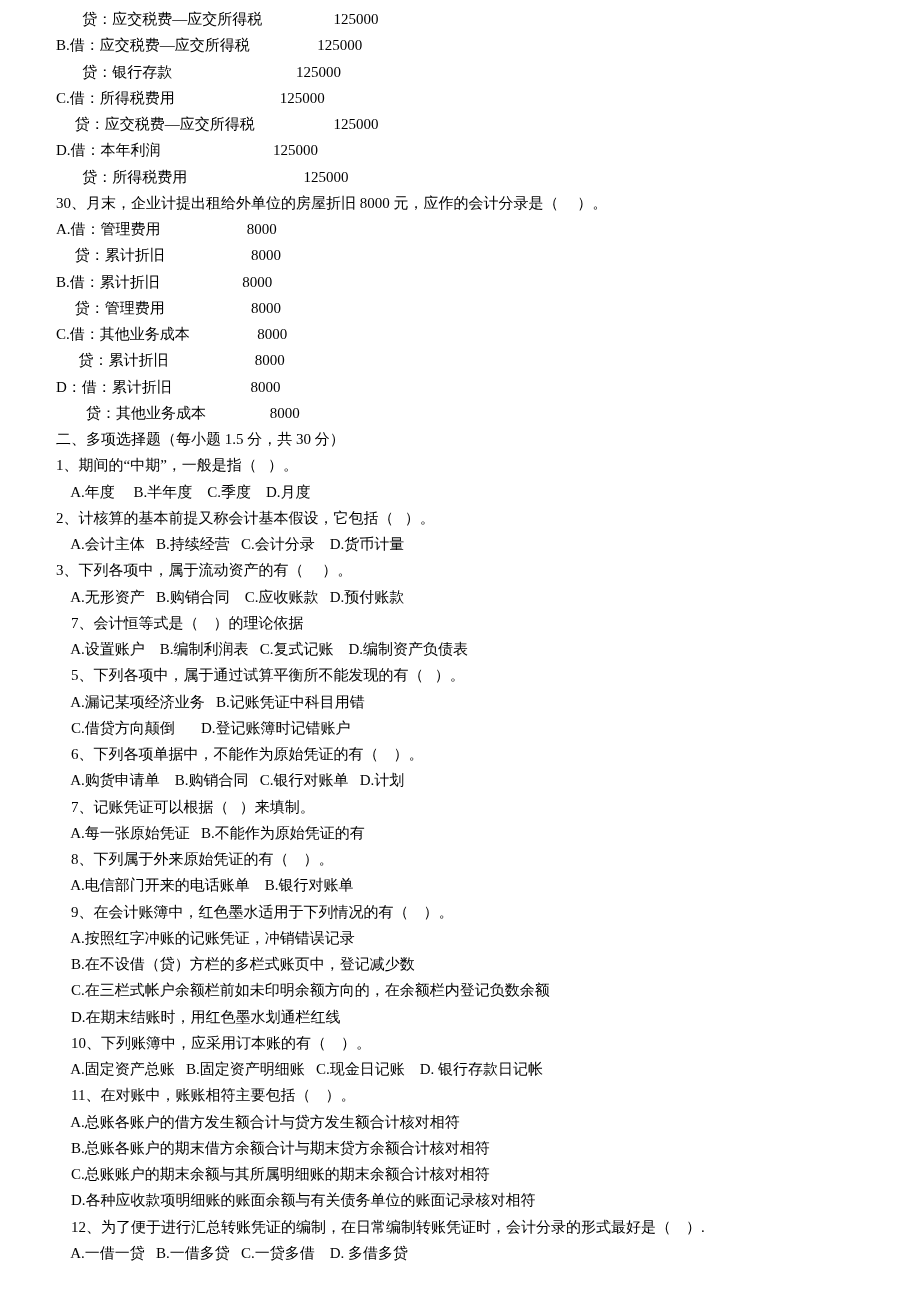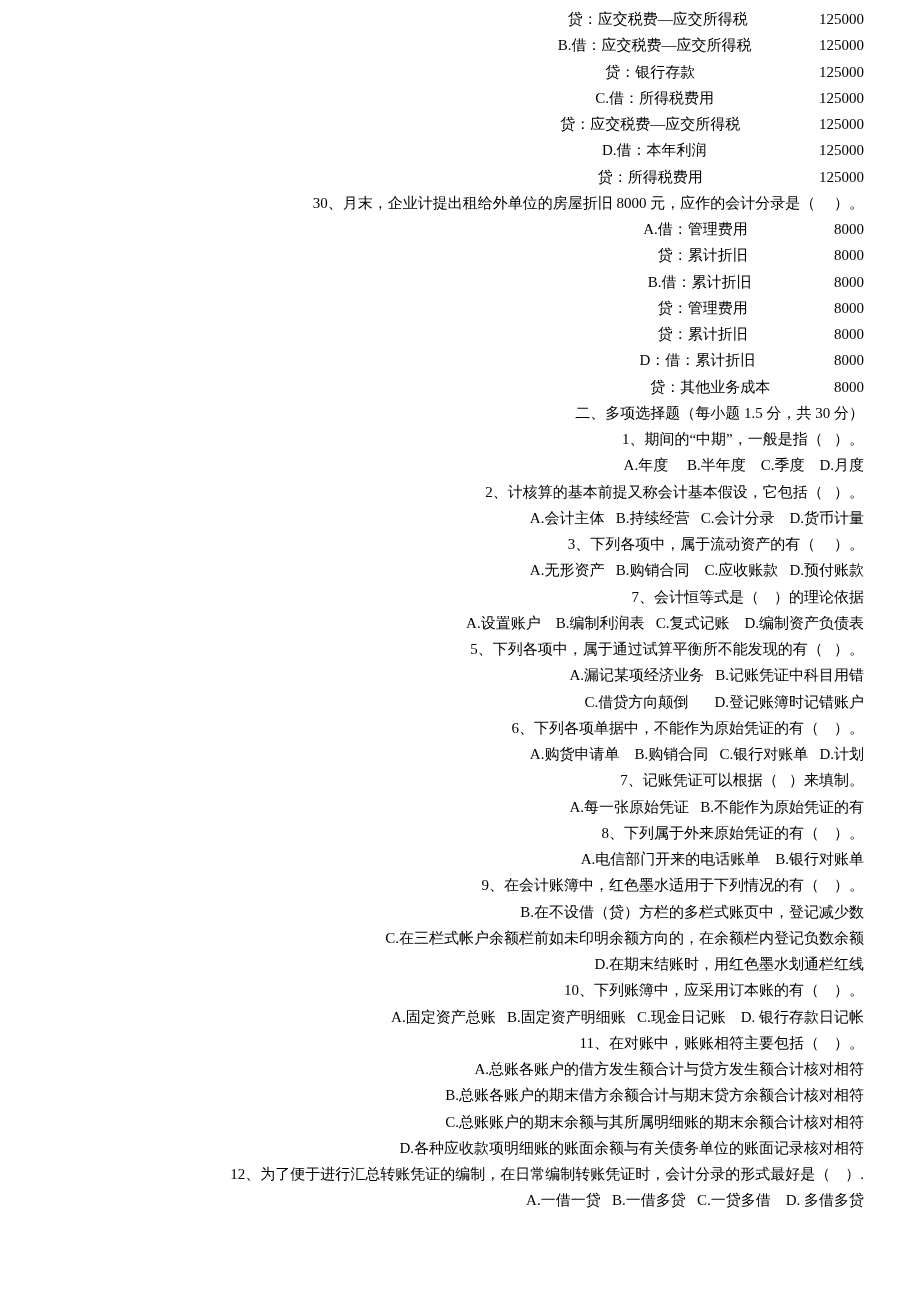--- a/index.html
+++ b/index.html
@@ -6,38 +6,39 @@
     font-family: "SimSun", "宋体", serif;
     font-size: 15px;
     line-height: 1.75;
     color: #000;
     background: #fff;
     width: 920px;
     margin: 0;
     padding: 6px 56px;
     box-sizing: border-box;
   }
-  .line { white-space: pre; text-align: right; }
+  .line { white-space: pre; }
 </style>
 </head>
 <body>
 
 <div id="content">
     <div class="line">       贷：应交税费—应交所得税                   125000</div>
     <div class="line">B.借：应交税费—应交所得税                  125000</div>
     <div class="line">       贷：银行存款                                 125000</div>
     <div class="line">C.借：所得税费用                            125000</div>
     <div class="line">     贷：应交税费—应交所得税                     125000</div>
     <div class="line">D.借：本年利润                              125000</div>
     <div class="line">       贷：所得税费用                               125000</div>
     <div class="line">30、月末，企业计提出租给外单位的房屋折旧 8000 元，应作的会计分录是（     ）。</div>
     <div class="line">A.借：管理费用                       8000</div>
     <div class="line">     贷：累计折旧                       8000</div>
     <div class="line">B.借：累计折旧                      8000</div>
     <div class="line">     贷：管理费用                       8000</div>
+    <div class="line">C.借：其他业务成本                  8000</div>
     <div class="line">      贷：累计折旧                       8000</div>
     <div class="line">D：借：累计折旧                     8000</div>
     <div class="line">        贷：其他业务成本                 8000</div>
     <div class="line">二、多项选择题（每小题 1.5 分，共 30 分）</div>
     <div class="line">1、期间的“中期”，一般是指（   ）。</div>
     <div class="line">    A.年度     B.半年度    C.季度    D.月度</div>
     <div class="line">2、计核算的基本前提又称会计基本假设，它包括（   ）。</div>
     <div class="line">    A.会计主体   B.持续经营   C.会计分录    D.货币计量</div>
     <div class="line">3、下列各项中，属于流动资产的有（     ）。</div>
     <div class="line">    A.无形资产   B.购销合同    C.应收账款   D.预付账款</div>
@@ -46,20 +47,21 @@
     <div class="line">    5、下列各项中，属于通过试算平衡所不能发现的有（   ）。</div>
     <div class="line">    A.漏记某项经济业务   B.记账凭证中科目用错</div>
     <div class="line">    C.借贷方向颠倒       D.登记账簿时记错账户</div>
     <div class="line">    6、下列各项单据中，不能作为原始凭证的有（    ）。</div>
     <div class="line">    A.购货申请单    B.购销合同   C.银行对账单   D.计划</div>
     <div class="line">    7、记账凭证可以根据（   ）来填制。</div>
     <div class="line">    A.每一张原始凭证   B.不能作为原始凭证的有</div>
     <div class="line">    8、下列属于外来原始凭证的有（    ）。</div>
     <div class="line">    A.电信部门开来的电话账单    B.银行对账单</div>
     <div class="line">    9、在会计账簿中，红色墨水适用于下列情况的有（    ）。</div>
+    <div class="line">    A.按照红字冲账的记账凭证，冲销错误记录</div>
     <div class="line">    B.在不设借（贷）方栏的多栏式账页中，登记减少数</div>
     <div class="line">    C.在三栏式帐户余额栏前如未印明余额方向的，在余额栏内登记负数余额</div>
     <div class="line">    D.在期末结账时，用红色墨水划通栏红线</div>
     <div class="line">    10、下列账簿中，应采用订本账的有（    ）。</div>
     <div class="line">    A.固定资产总账   B.固定资产明细账   C.现金日记账    D. 银行存款日记帐</div>
     <div class="line">    11、在对账中，账账相符主要包括（    ）。</div>
     <div class="line">    A.总账各账户的借方发生额合计与贷方发生额合计核对相符</div>
     <div class="line">    B.总账各账户的期末借方余额合计与期末贷方余额合计核对相符</div>
     <div class="line">    C.总账账户的期末余额与其所属明细账的期末余额合计核对相符</div>
     <div class="line">    D.各种应收款项明细账的账面余额与有关债务单位的账面记录核对相符</div>

